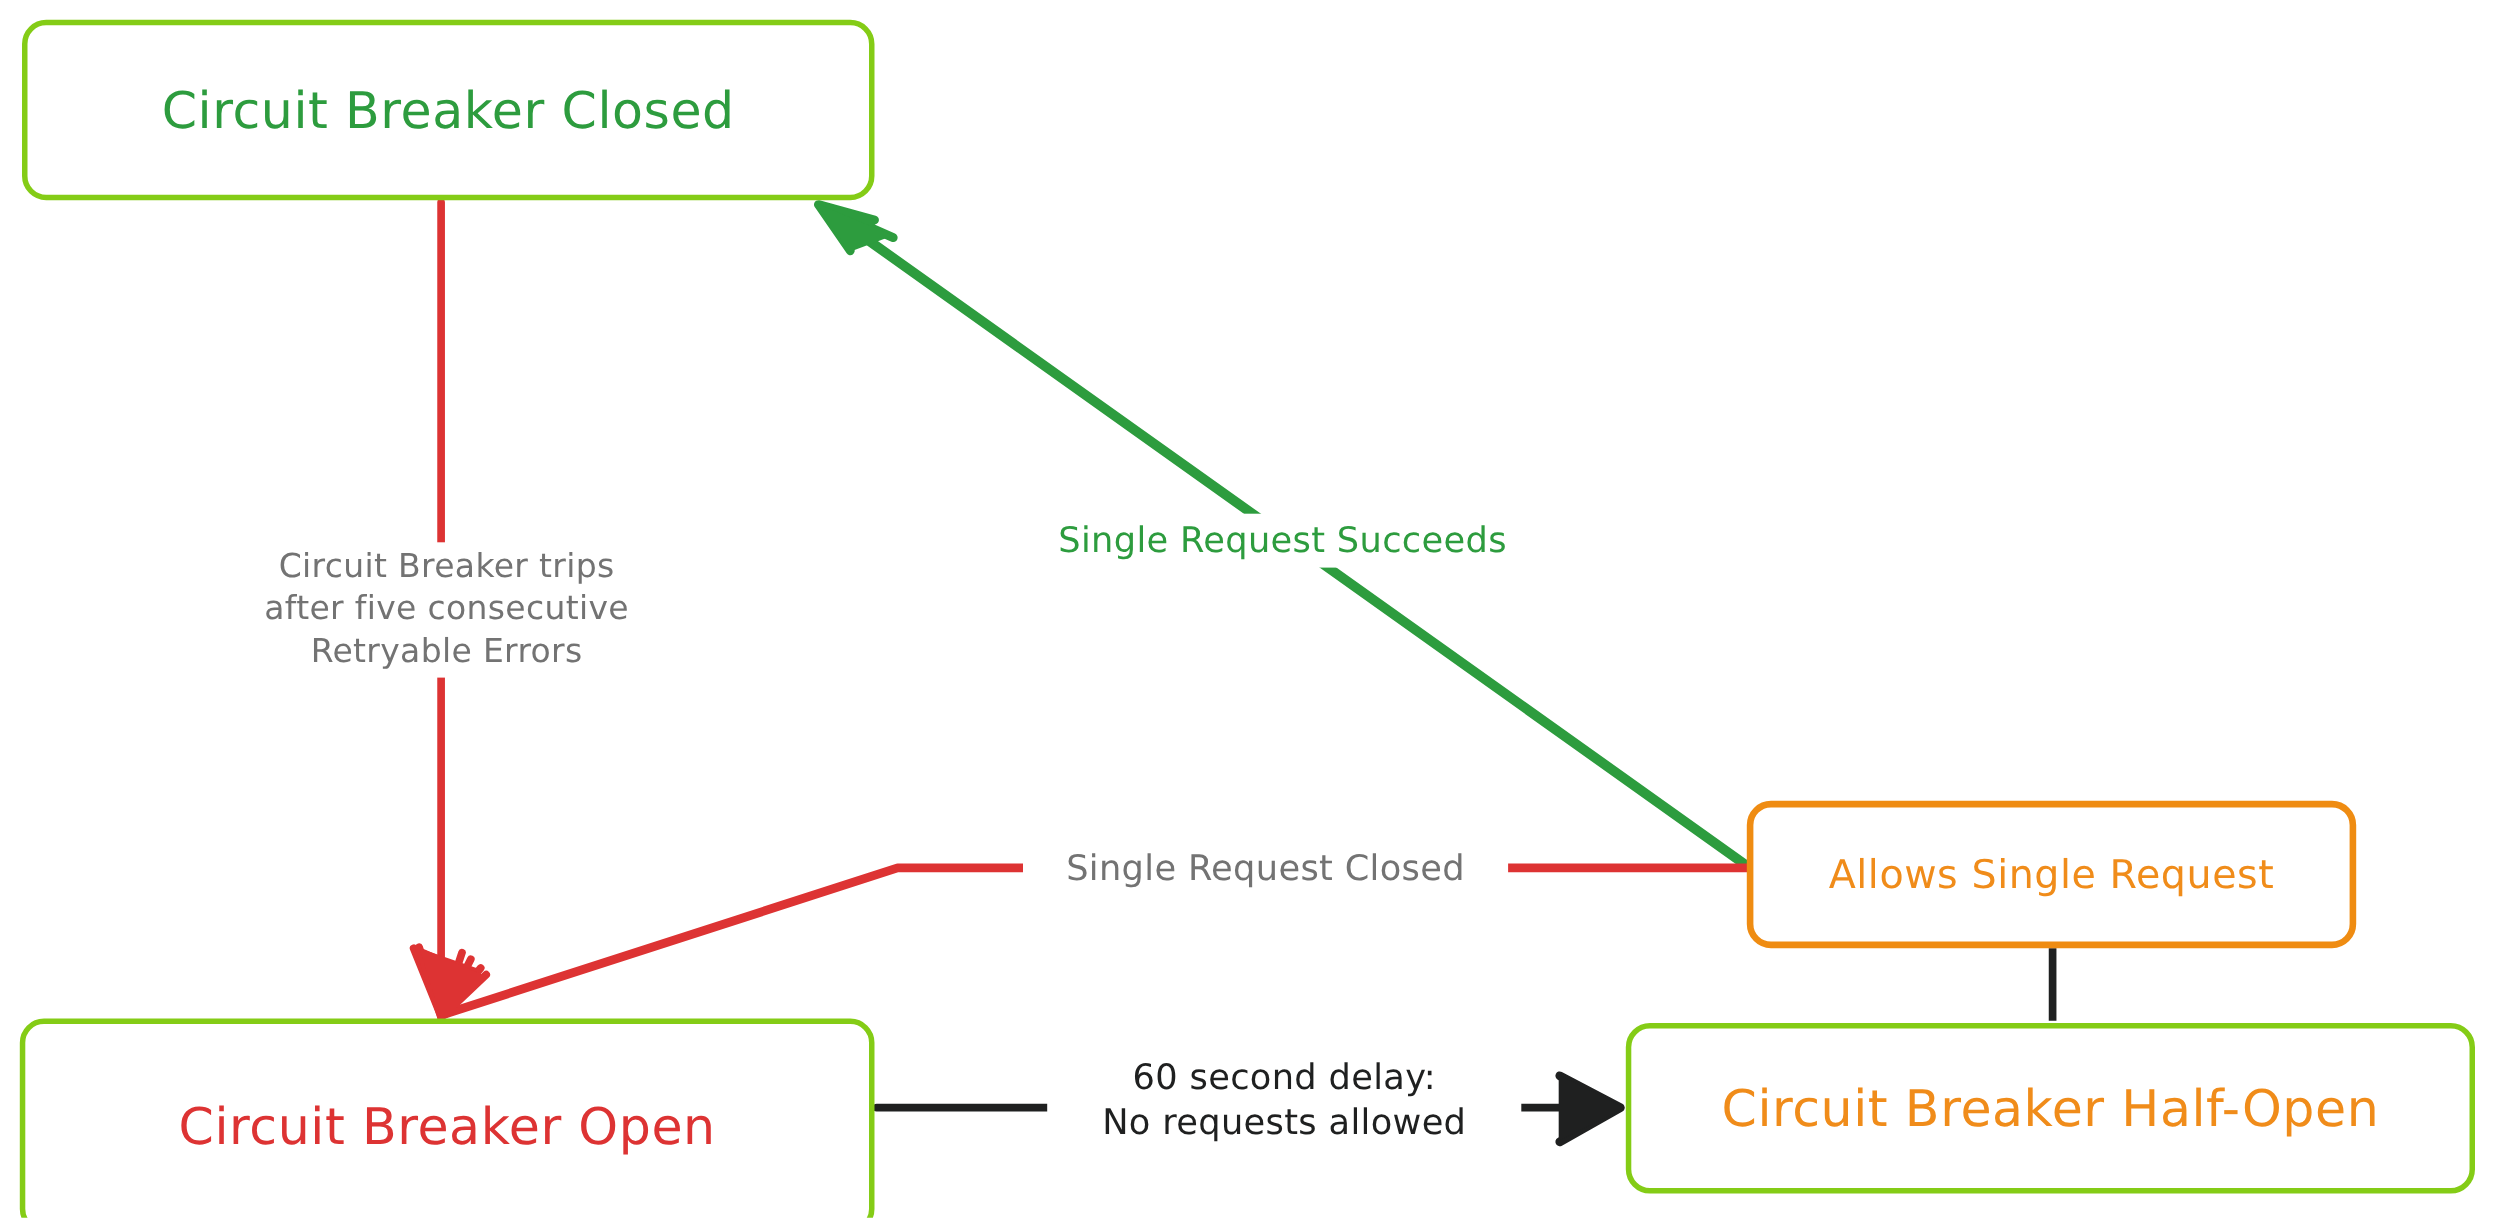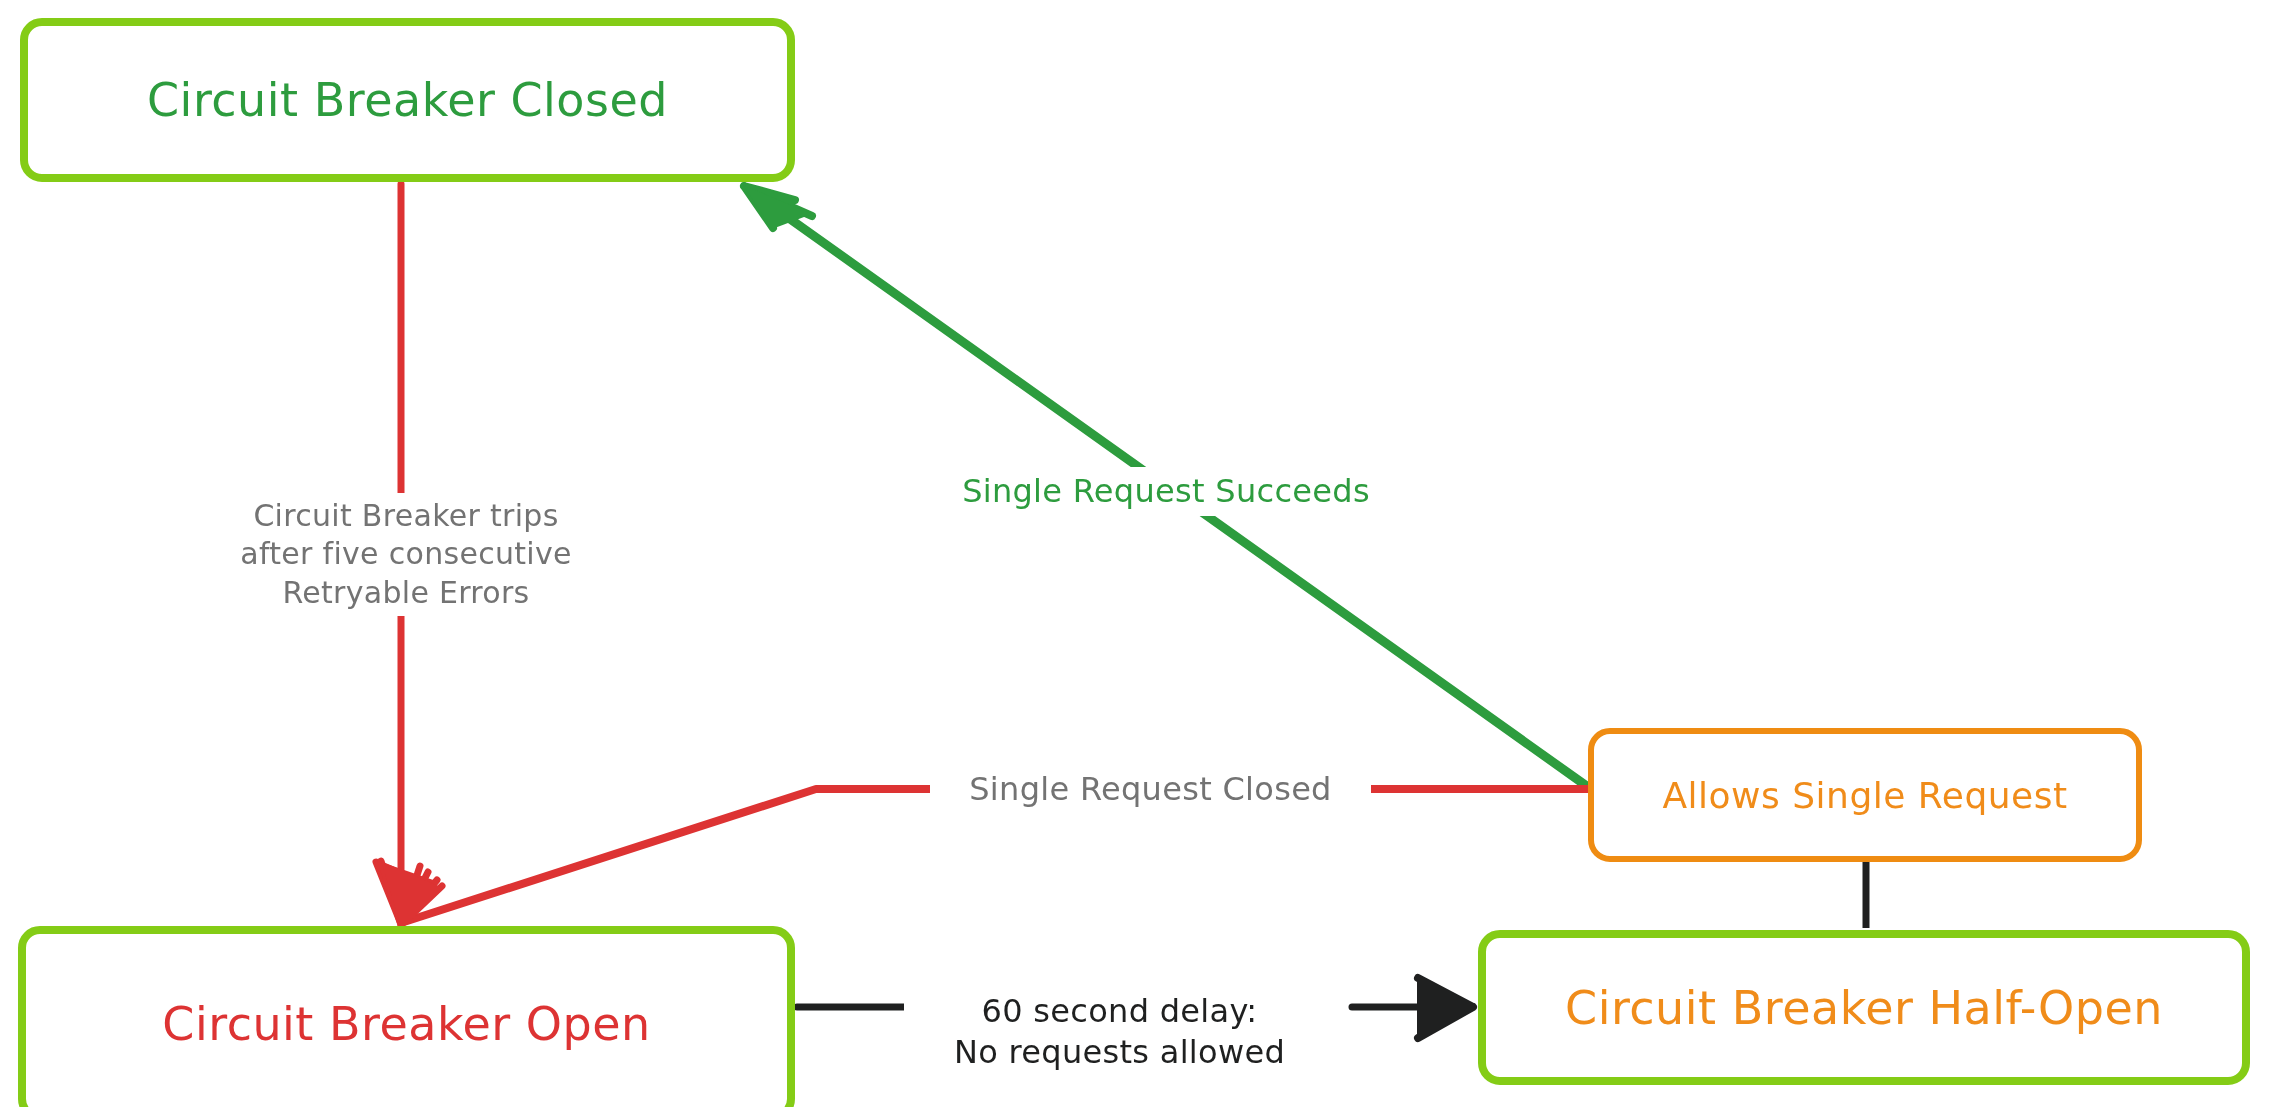--- a/index.html
+++ b/index.html
@@ -5,21 +5,21 @@
   html,body{margin:0;padding:0;background:#ffffff;}
   body{width:2272px;height:1107px;overflow:hidden;
        font-family:"DejaVu Sans", sans-serif;}
   #stage{position:relative;width:2272px;height:1107px;background:#ffffff;}
   svg.layer{position:absolute;left:0;top:0;width:2272px;height:1107px;}
 
   .node{position:absolute;box-sizing:border-box;display:flex;
         align-items:center;justify-content:center;background:#ffffff;}
   .node .node-label{white-space:nowrap;letter-spacing:.5px;}
 
-  .node-dark{border:8px solid #84cc16;border-radius:22px;}
+  .node-dark{border:5px solid #84cc16;border-radius:22px;}
   .node-orange-box{border:6px solid #ef8c12;border-radius:22px;}
 
   .t-green{color:#2d9c3e;}
   .t-red{color:#dd3333;}
   .t-orange{color:#f08c1a;}
 
   .edge-label{position:absolute;text-align:center;line-height:1.28;
               white-space:pre;letter-spacing:.3px;}
   .lbl-red{color:#737373;}
   .lbl-green{color:#2d9c3e;}
@@ -82,16 +82,16 @@
 
   <div class="edge-label lbl-red bg-white" style="left:180px;top:493px;width:440px;font-size:30px;
               transform:translateY(0);padding:4px 6px;">Circuit Breaker trips
 after five consecutive
 Retryable Errors</div>
 
   <div class="edge-label lbl-green bg-white" style="left:908px;top:467px;width:500px;font-size:32px;padding:4px 8px;">Single Request Succeeds</div>
 
   <div class="edge-label lbl-red bg-white" style="left:930px;top:765px;width:425px;font-size:32px;padding:4px 8px;">Single Request Closed</div>
 
-  <div class="edge-label lbl-black bg-white" style="left:904px;top:955px;width:415px;font-size:32px;padding:4px 8px;margin-top:32px;">60 second delay:
+  <div class="edge-label lbl-black bg-white" style="left:952px;top:955px;width:415px;font-size:32px;padding:4px 8px;">60 second delay:
 No requests allowed</div>
 
 </div>
 
 </body></html>

